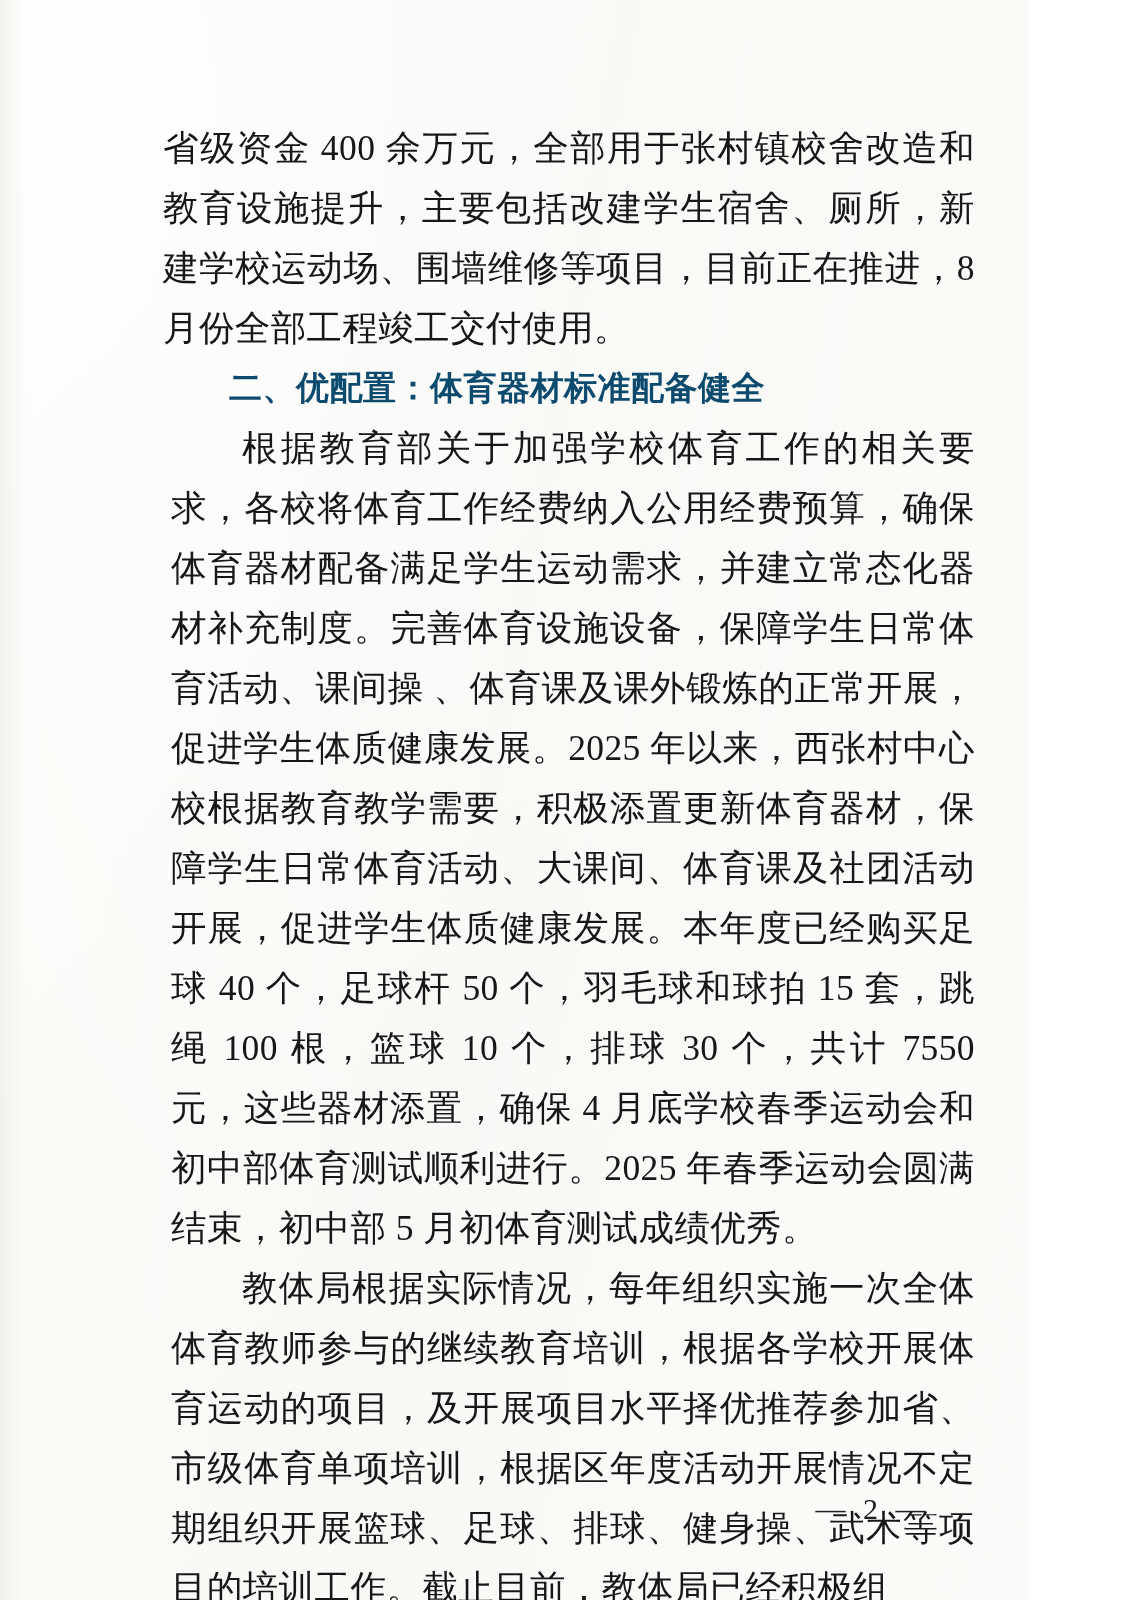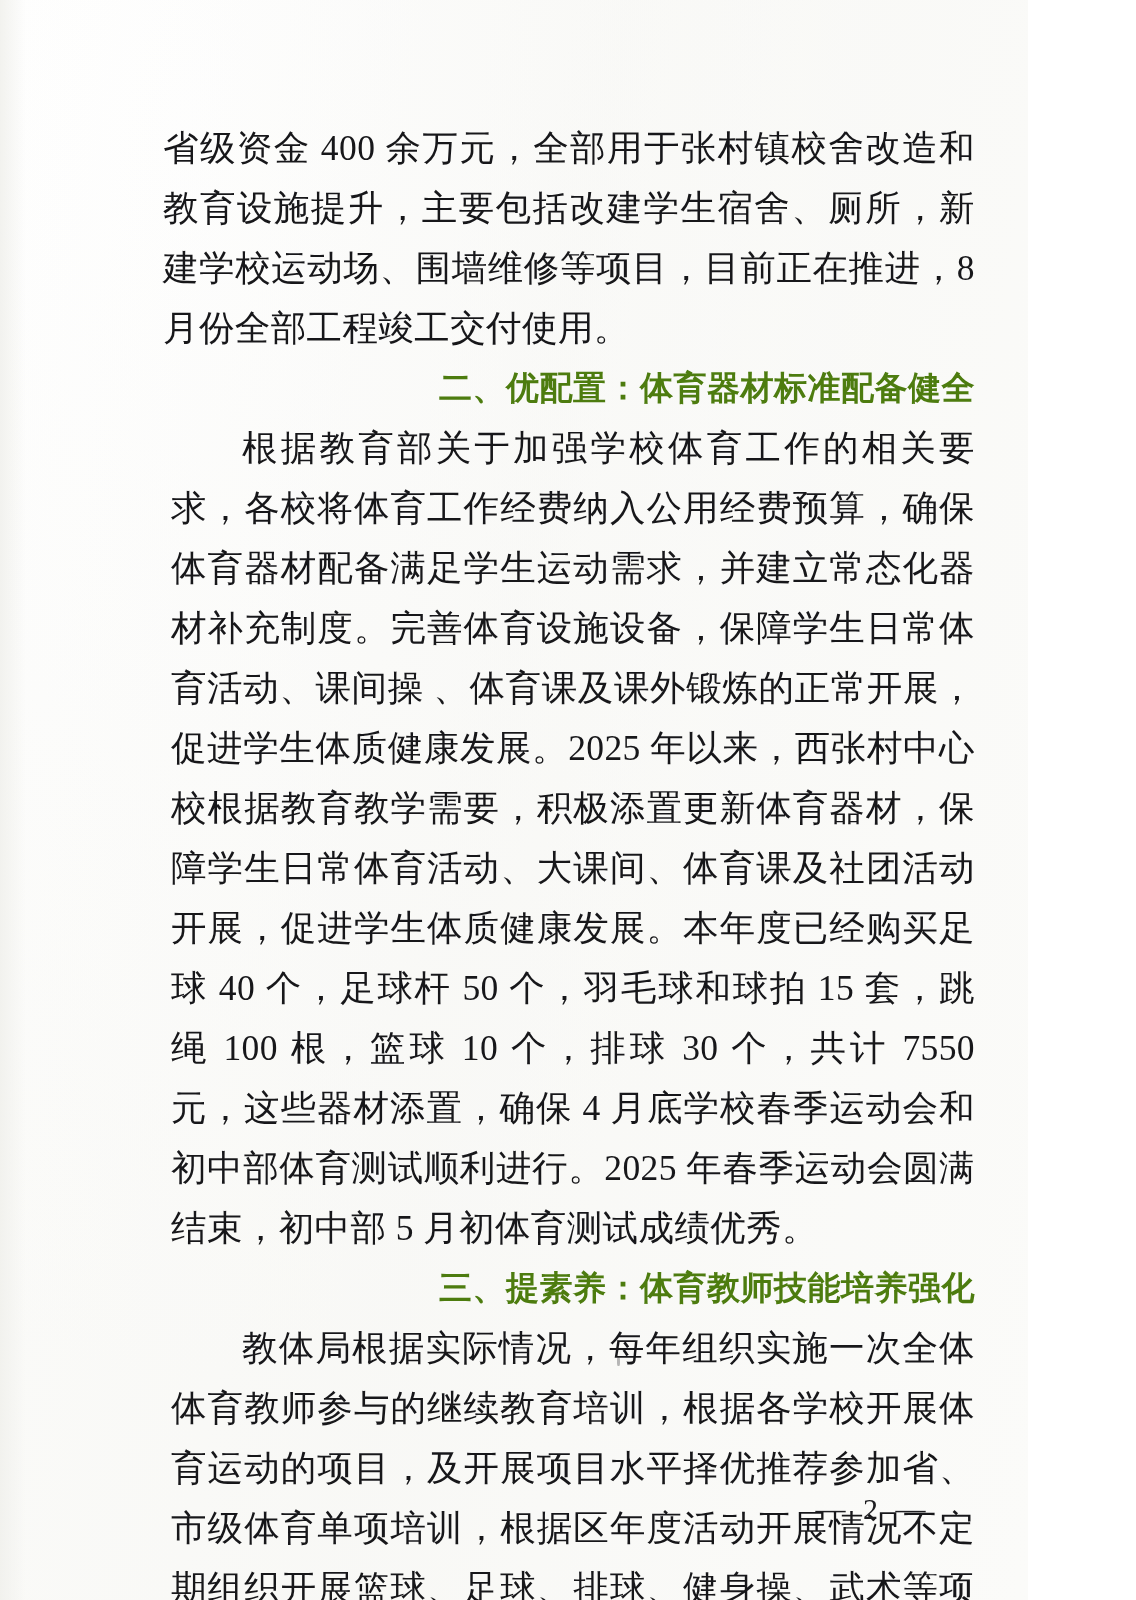--- a/index.html
+++ b/index.html
@@ -45,24 +45,23 @@
   .para.indent {
     text-indent: 2em;
     margin-left: 8px;
   }
   .heading {
     margin: 0;
     font-family: "DejaVu Sans", "Liberation Sans", sans-serif;
     font-size: 33px;
     line-height: 60px;
     font-weight: 700;
-    color: #4d7c0f;
+    color: #0c4a6e;
     text-indent: 2em;
     letter-spacing: 0.5px;
-    text-align: right;
   }
   .footer {
     position: absolute;
     left: 0;
     top: 1492px;
     width: 1136px;
     text-align: center;
     padding-right: 0;
   }
   .footer-inner {
@@ -105,21 +104,20 @@
   <div class="paper-tint"></div>
   <div class="edge-shade"></div>
 
   <div class="content">
     <p class="para">省级资金 400 余万元，全部用于张村镇校舍改造和教育设施提升，主要包括改建学生宿舍、厕所，新建学校运动场、围墙维修等项目，目前正在推进，8 月份全部工程竣工交付使用。</p>
 
     <h2 class="heading">二、优配置：体育器材标准配备健全</h2>
 
     <p class="para indent">根据教育部关于加强学校体育工作的相关要求，各校将体育工作经费纳入公用经费预算，确保体育器材配备满足学生运动需求，并建立常态化器材补充制度。完善体育设施设备，保障学生日常体育活动、课间操 、体育课及课外锻炼的正常开展，促进学生体质健康发展。2025 年以来，西张村中心校根据教育教学需要，积极添置更新体育器材，保障学生日常体育活动、大课间、体育课及社团活动开展，促进学生体质健康发展。本年度已经购买足球 40 个，足球杆 50 个，羽毛球和球拍 15 套，跳绳 100 根，篮球 10 个，排球 30 个，共计 7550 元，这些器材添置，确保 4 月底学校春季运动会和初中部体育测试顺利进行。2025 年春季运动会圆满结束，初中部 5 月初体育测试成绩优秀。</p>
 
-    <h2 class="heading">三、提素养：体育教师技能培养强化</h2>
 
     <p class="para indent">教体局根据实际情况，每年组织实施一次全体体育教师参与的继续教育培训，根据各学校开展体育运动的项目，及开展项目水平择优推荐参加省、市级体育单项培训，根据区年度活动开展情况不定期组织开展篮球、足球、排球、健身操、武术等项目的培训工作。截止目前，教体局已经积极组</p>
   </div>
 
   <div class="speck s1"></div>
   <div class="speck s2"></div>
   <div class="speck s3"></div>
   <div class="speck s4"></div>
   <div class="speck s5"></div>
   <div class="speck s6"></div>

